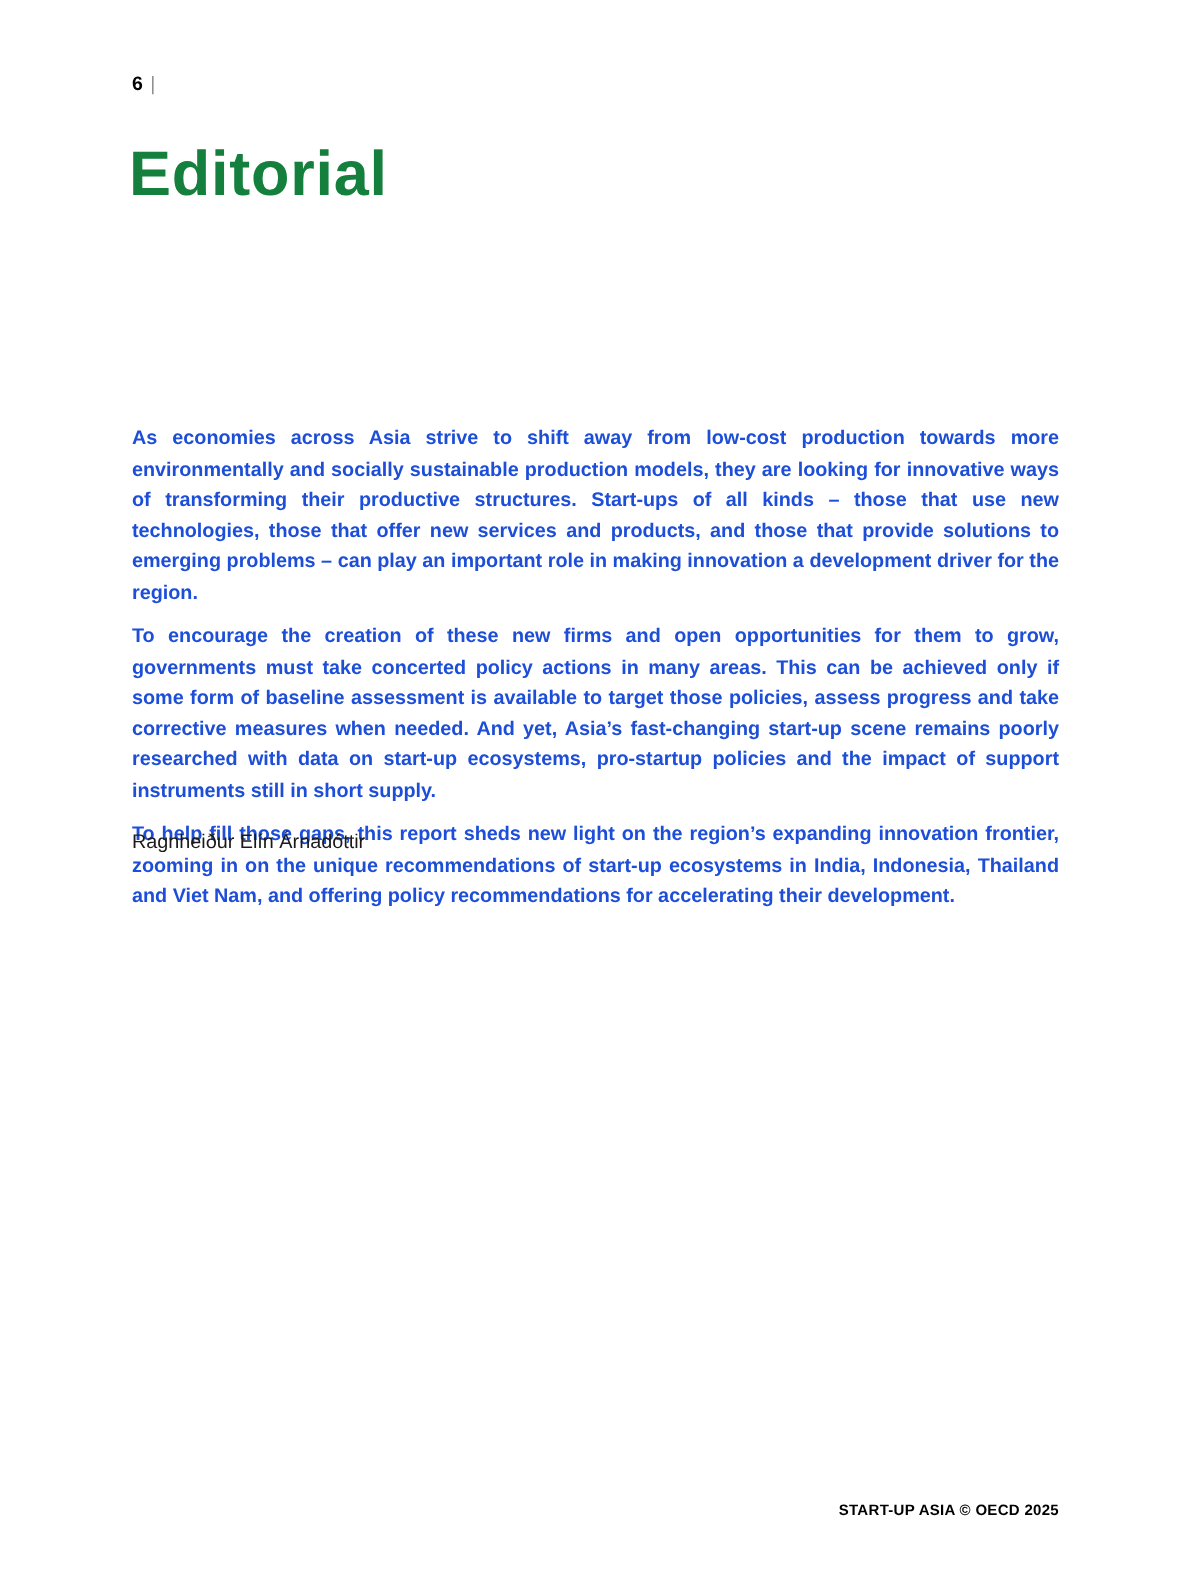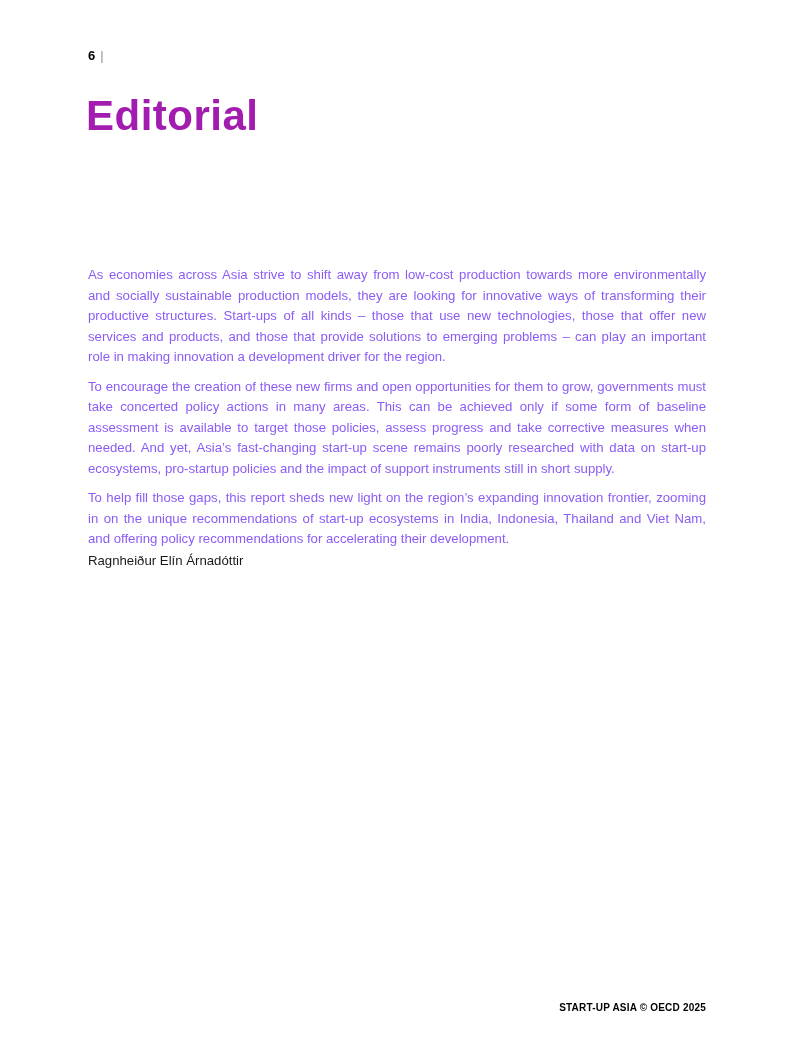--- a/index.html
+++ b/index.html
@@ -26,32 +26,33 @@
     font-weight: normal;
     color: #909090;
     margin-left: 5px;
   }
   .page-title {
     position: absolute;
     top: 92px;
     left: 86px;
     font-size: 42px;
     font-weight: bold;
-    color: #a21caf;
+    color: #15803d;
     letter-spacing: 0.5px;
   }
   .body-text {
     position: absolute;
-    top: 265px;
+    top: 282px;
     left: 88px;
     width: 618px;
     font-size: 13.2px;
     line-height: 20.5px;
     text-align: justify;
-    color: #8b5cf6;
+    color: #1d4ed8;
+    font-weight: bold;
   }
   .body-text p + p { margin-top: 9px; }
   .signature {
     position: absolute;
     top: 553px;
     left: 88px;
     width: 618px;
     text-align: left;
     font-size: 13.2px;
     color: #1a1a1a;

